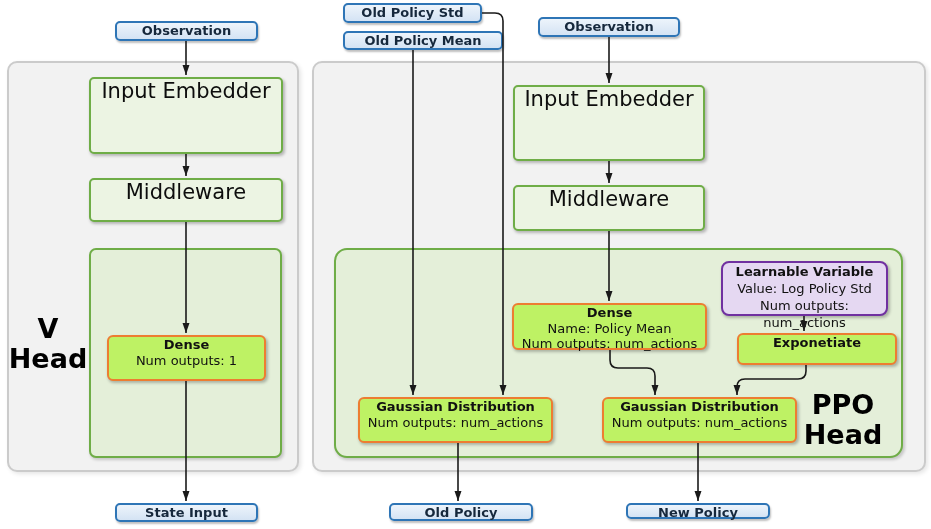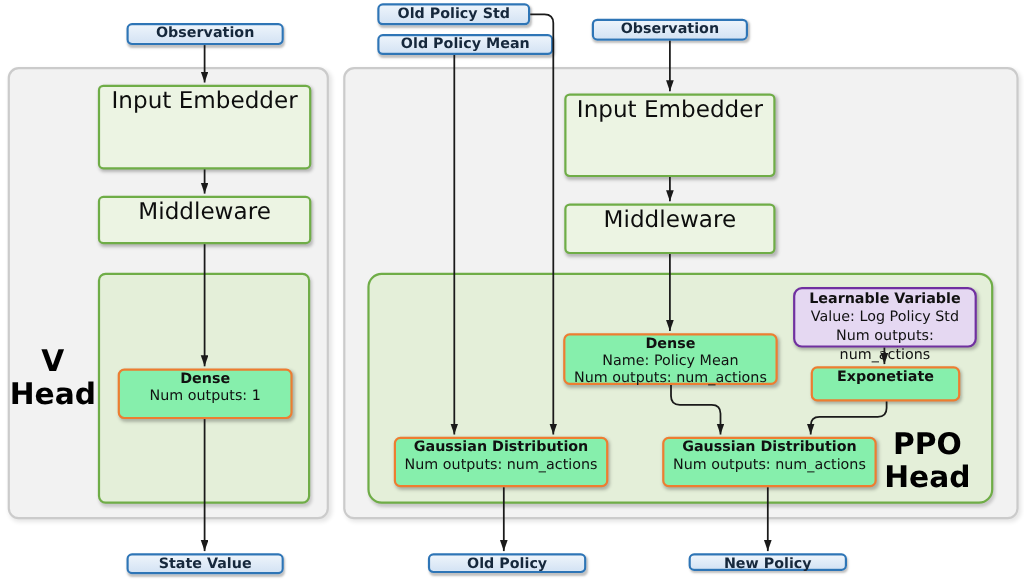--- a/index.html
+++ b/index.html
@@ -28,21 +28,21 @@
     border:2px solid #2e75b6;border-radius:5px;
     font-weight:bold;font-size:13px;color:#16283c;
     box-shadow:1px 2px 2px rgba(0,0,0,0.25);
   }
   .green-box{
     background:#ecf4e3;border:2px solid #6fad47;border-radius:5px;
     font-weight:normal;font-size:21px;color:#0d0d0d;
     box-shadow:1.5px 2px 3px rgba(0,0,0,0.25);
   }
   .orange{
-    background:#86efac;border:2px solid #ed7d31;border-radius:6px;
+    background:#bef264;border:2px solid #ed7d31;border-radius:6px;
     font-size:13px;color:#111;line-height:15.5px;
     box-shadow:1.5px 2px 3px rgba(0,0,0,0.25);
   }
   .purple{
     background:#e5d8f2;border:2.5px solid #7030a0;border-radius:8px;
     font-size:13px;color:#111;line-height:17px;
     box-shadow:1.5px 2px 3px rgba(0,0,0,0.25);
   }
   .title{font-weight:bold;}
   .head-label{
@@ -76,21 +76,21 @@
   <div class="box green-box" style="left:89px;top:178px;width:194px;height:44px;">
     <span>Middleware</span>
   </div>
 
   <div class="box orange" style="left:107px;top:335px;width:159px;height:46px;">
     <div class="title">Dense</div>
     <div>Num outputs: 1</div>
   </div>
 
   <div class="box blue" style="left:115px;top:503px;width:143px;height:19px;">
-    <span>State Value</span>
+    <span>State Input</span>
   </div>
 
   <div class="panel" style="left:312px;top:61px;width:614px;height:411px;"></div>
 
   <div class="green-container" style="left:334px;top:248px;width:569px;height:210px;border-radius:13px;"></div>
 
   <div class="head-label" style="left:793px;top:390px;width:100px;">
     <div>PPO</div>
     <div>Head</div>
   </div>
@@ -120,21 +120,21 @@
     <div>Name: Policy Mean</div>
     <div>Num outputs: num_actions</div>
   </div>
 
   <div class="box purple" style="left:721px;top:261px;width:167px;height:55px;">
     <div class="title">Learnable Variable</div>
     <div>Value: Log Policy Std</div>
     <div>Num outputs: num_actions</div>
   </div>
 
-  <div class="box orange" style="left:737px;top:333px;width:136px;height:32px;">
+  <div class="box orange" style="left:737px;top:333px;width:160px;height:32px;">
     <div class="title">Exponetiate</div>
   </div>
 
   <div class="box orange" style="left:358px;top:397px;width:195px;height:46px;">
     <div class="title">Gaussian Distribution</div>
     <div>Num outputs: num_actions</div>
   </div>
 
   <div class="box orange" style="left:602px;top:397px;width:195px;height:46px;">
     <div class="title">Gaussian Distribution</div>

